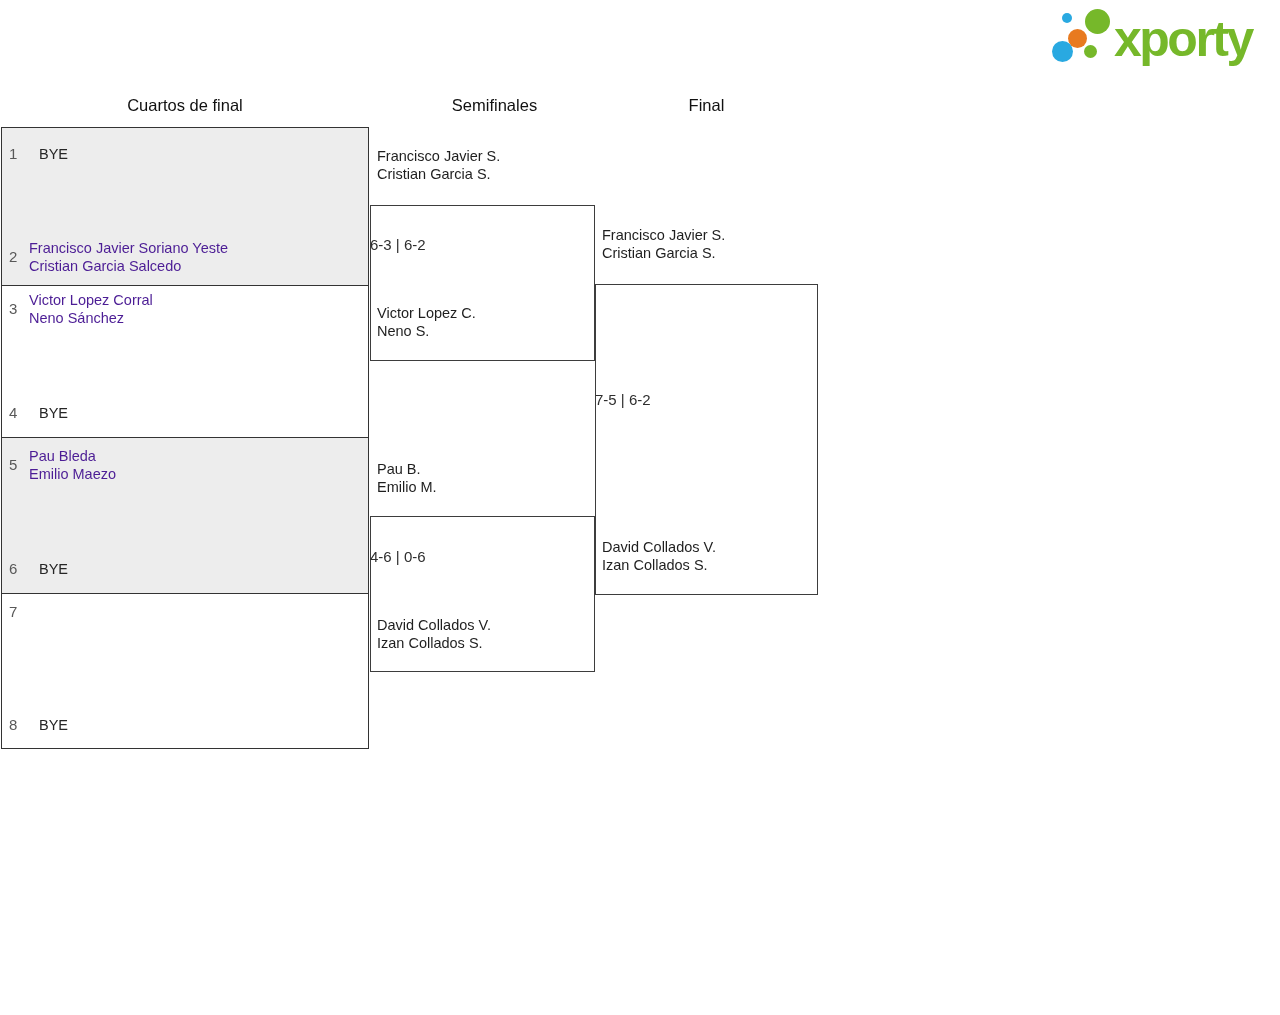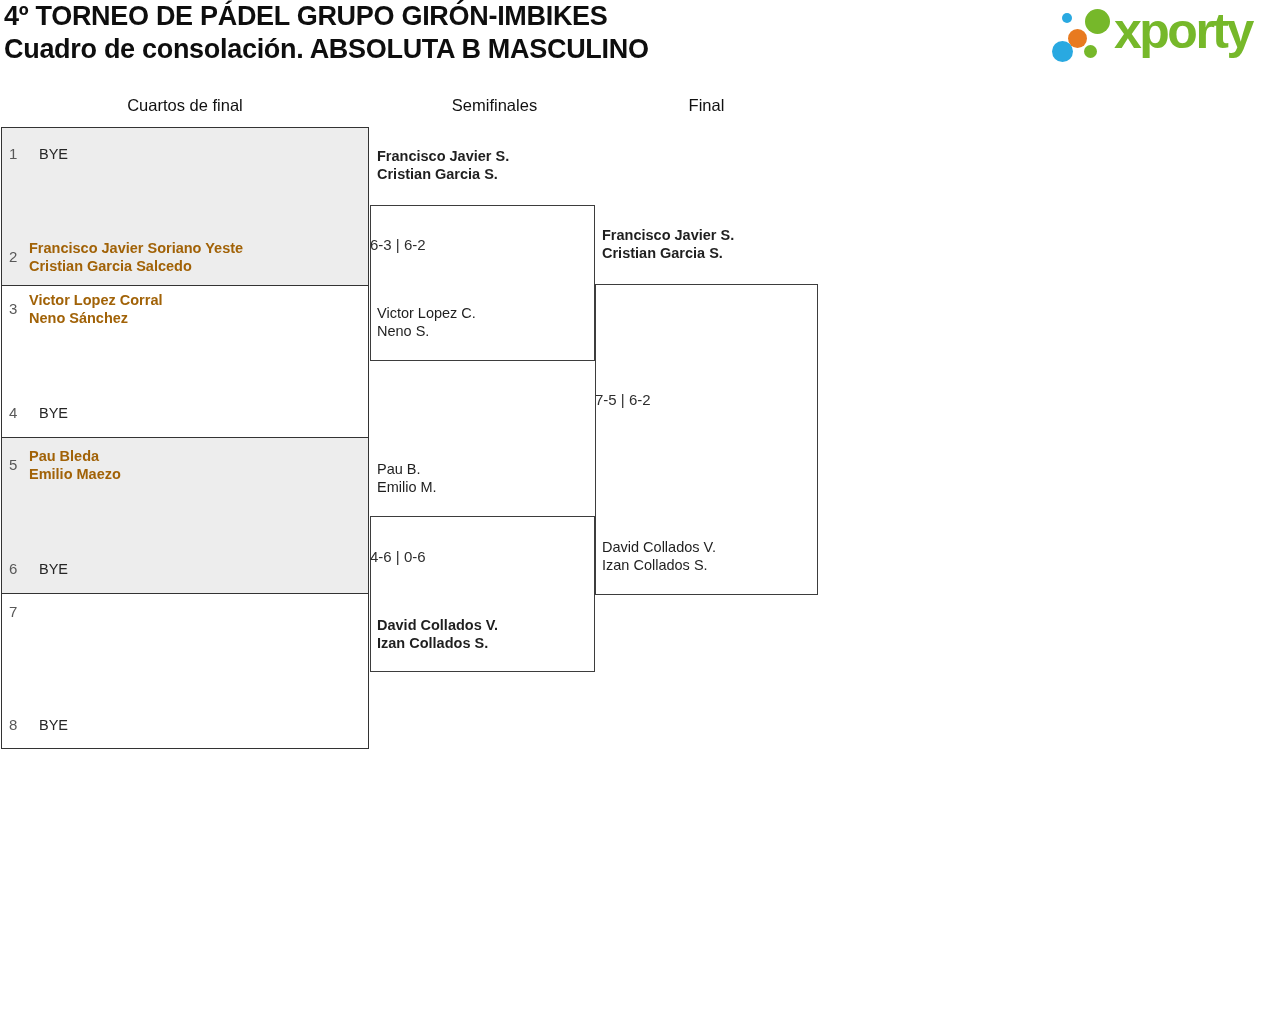--- a/index.html
+++ b/index.html
@@ -5,57 +5,53 @@
   html,body{margin:0;padding:0;background:#fff;}
   .page{position:relative;width:1280px;height:1015px;background:#ffffff;overflow:hidden;
         font-family:"Liberation Sans","DejaVu Sans",sans-serif;}
 
   
   .title{position:absolute;left:4px;top:0;font-size:27px;line-height:33px;font-weight:700;
          color:#0e0e0e;letter-spacing:-0.3px;}
 
   
   .logo-dot{position:absolute;border-radius:50%;}
-  .logo-text{position:absolute;left:1114px;top:6px;font-size:50px;line-height:50px;
+  .logo-text{position:absolute;left:1114px;top:14px;font-size:50px;line-height:50px;
              font-weight:700;color:#76b82a;letter-spacing:-2.5px;text-align:center;}
 
   
   .round-header{position:absolute;top:96px;text-align:center;font-weight:400;
                 font-size:16.5px;color:#111;}
   .rh-qf{left:1px;width:368px;}
   .rh-sf{left:382px;width:225px;}
   .rh-f{left:595px;width:223px;}
 
   
   .box{position:absolute;box-sizing:border-box;border:1px solid #333;background:#fff;}
   .box.shaded{background:#ededed;}
   .box.later{border-color:#3d3d3d;background:transparent;}
 
   
   .team-row{position:absolute;left:9px;display:flex;align-items:center;gap:9px;}
   .seed{min-width:11px;color:#585858;font-size:15px;line-height:18px;}
-  .names{font-size:14.5px;line-height:18px;color:#a16207;}
-  .bold{font-weight:700;}
+  .names{font-size:14.5px;line-height:18px;color:#4c1d95;}
+  .bold{font-weight:400;}
   .bye{color:#262626;font-size:14.5px;line-height:18px;margin-left:10px;}
 
   
   .adv-label{position:absolute;font-size:14.5px;line-height:18px;color:#1f1f1f;}
   .score{position:absolute;text-align:left;font-size:15px;line-height:18px;color:#2e2e2e;}
   .score-sf{left:370px;width:225px;}
   .score-f{left:595px;width:223px;}
 </style>
 </head>
 <body>
 
 <div class="page">
 
-  <h1 class="title" style="margin:0;">
-    <div>4º TORNEO DE PÁDEL GRUPO GIRÓN-IMBIKES</div>
-    <div>Cuadro de consolación. ABSOLUTA B MASCULINO</div>
-  </h1>
 
   <div>
     <span class="logo-dot" style="left:1062px;top:13px;width:10px;height:10px;background:#29a9e1;"></span>
     <span class="logo-dot" style="left:1085px;top:9px;width:25px;height:25px;background:#76b82a;"></span>
     <span class="logo-dot" style="left:1068px;top:29px;width:19px;height:19px;background:#e87a1f;"></span>
     <span class="logo-dot" style="left:1052px;top:41px;width:21px;height:21px;background:#29a9e1;"></span>
     <span class="logo-dot" style="left:1084px;top:45px;width:13px;height:13px;background:#76b82a;"></span>
     <span class="logo-text">xporty</span>
   </div>
 

